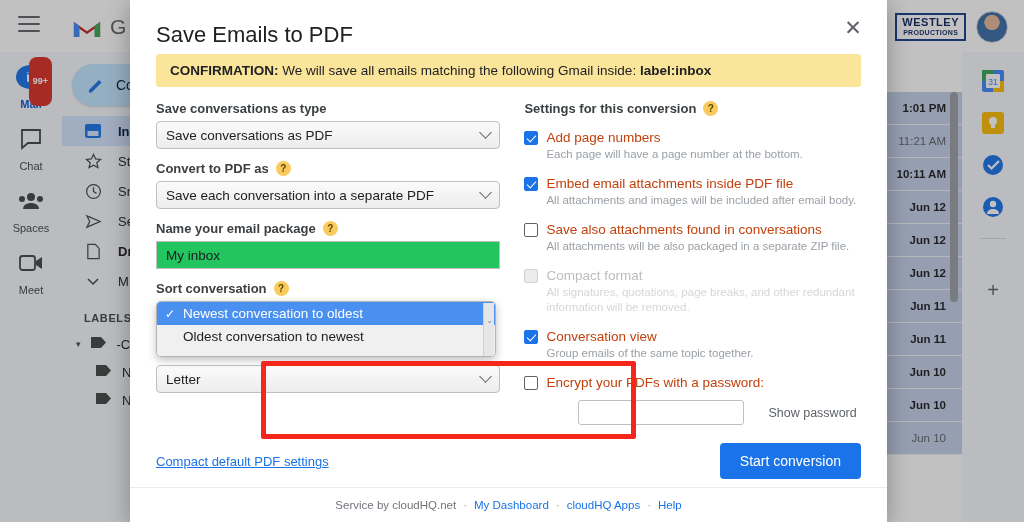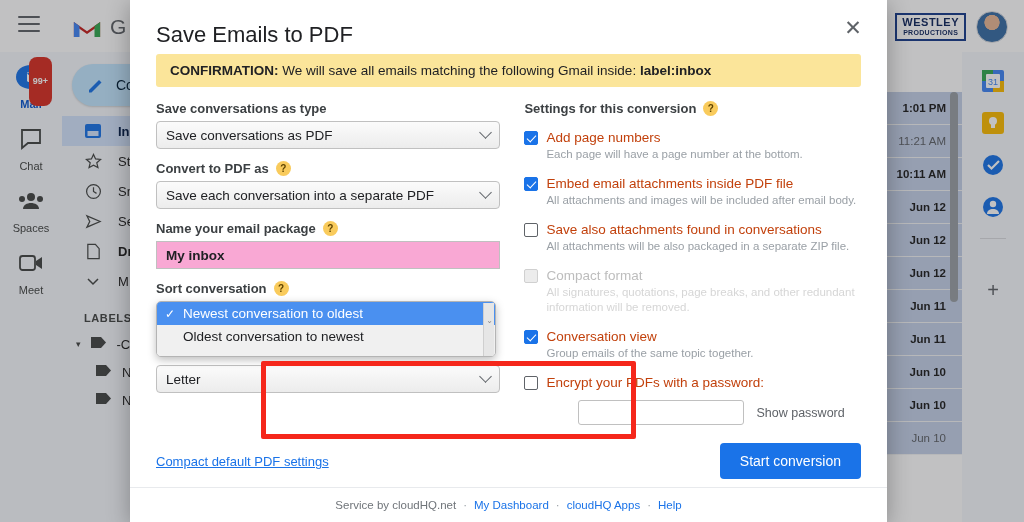--- a/index.html
+++ b/index.html
@@ -188,23 +188,22 @@
     font-size: 13.5px; color: #202124; padding: 0 26px 0 9px;
     display: flex; align-items: center; position: relative;
   }
   .sel .caret {
     position: absolute; right: 9px; top: 7px; width: 9px; height: 9px;
     border-right: 1.6px solid #5f6368; border-bottom: 1.6px solid #5f6368;
     transform: rotate(45deg); top: 6px;
   }
   .txt {
     width: 100%; height: 28px; border: 1px solid #c0c0c0; border-radius: 0;
-    background: #f9a8d4; font-size: 13.5px; color: #202124; padding: 0 9px;
+    background: #22c55e; font-size: 13.5px; color: #202124; padding: 0 9px;
     font-family: "Liberation Sans", sans-serif;
-    font-weight: bold;
   }
 
   
   .sortbox { position: relative; }
   .dropdown {
     position: absolute; left: 0; top: 0; width: 340px;
     background: #f0f0f0; border: 1px solid #b4b4b4; border-radius: 5px;
     box-shadow: 0 3px 9px rgba(0,0,0,.26); overflow: hidden;
     z-index: 30;
   }
@@ -242,21 +241,21 @@
   .cbx.on::after {
     content: ""; position: absolute; left: 3.6px; top: 0.6px;
     width: 4px; height: 8px; border: solid #fff;
     border-width: 0 1.9px 1.9px 0; transform: rotate(43deg);
   }
   .cbx.dis { border-color: #d0d0d0; background: #ececec; }
   .cb-main { font-size: 13.5px; color: #c2410c; line-height: 17px; }
   .cb-main.dis { color: #bdbdbd; }
   .cb-sub { font-size: 11.5px; color: #9aa0a6; line-height: 15px; margin-top: 1px; }
   .cb-sub.dis { color: #d6d6d6; }
-  .pwd-line { display: flex; align-items: center; gap: 12px; margin: 9px 0 0 26px; padding-left: 28px; }
+  .pwd-line { display: flex; align-items: center; gap: 24px; margin: 9px 0 0 26px; padding-left: 28px; }
   .pwd-input {
     width: 166px; height: 25px; border: 1px solid #c0c0c0; border-radius: 3px;
     background: #fff;
   }
   .pwd-show { font-size: 12.5px; color: #5f6368; }
 
   .footer-row {
     display: flex; align-items: center; justify-content: space-between;
     padding: 10px 26px 0 26px; height: 64px;
   }

